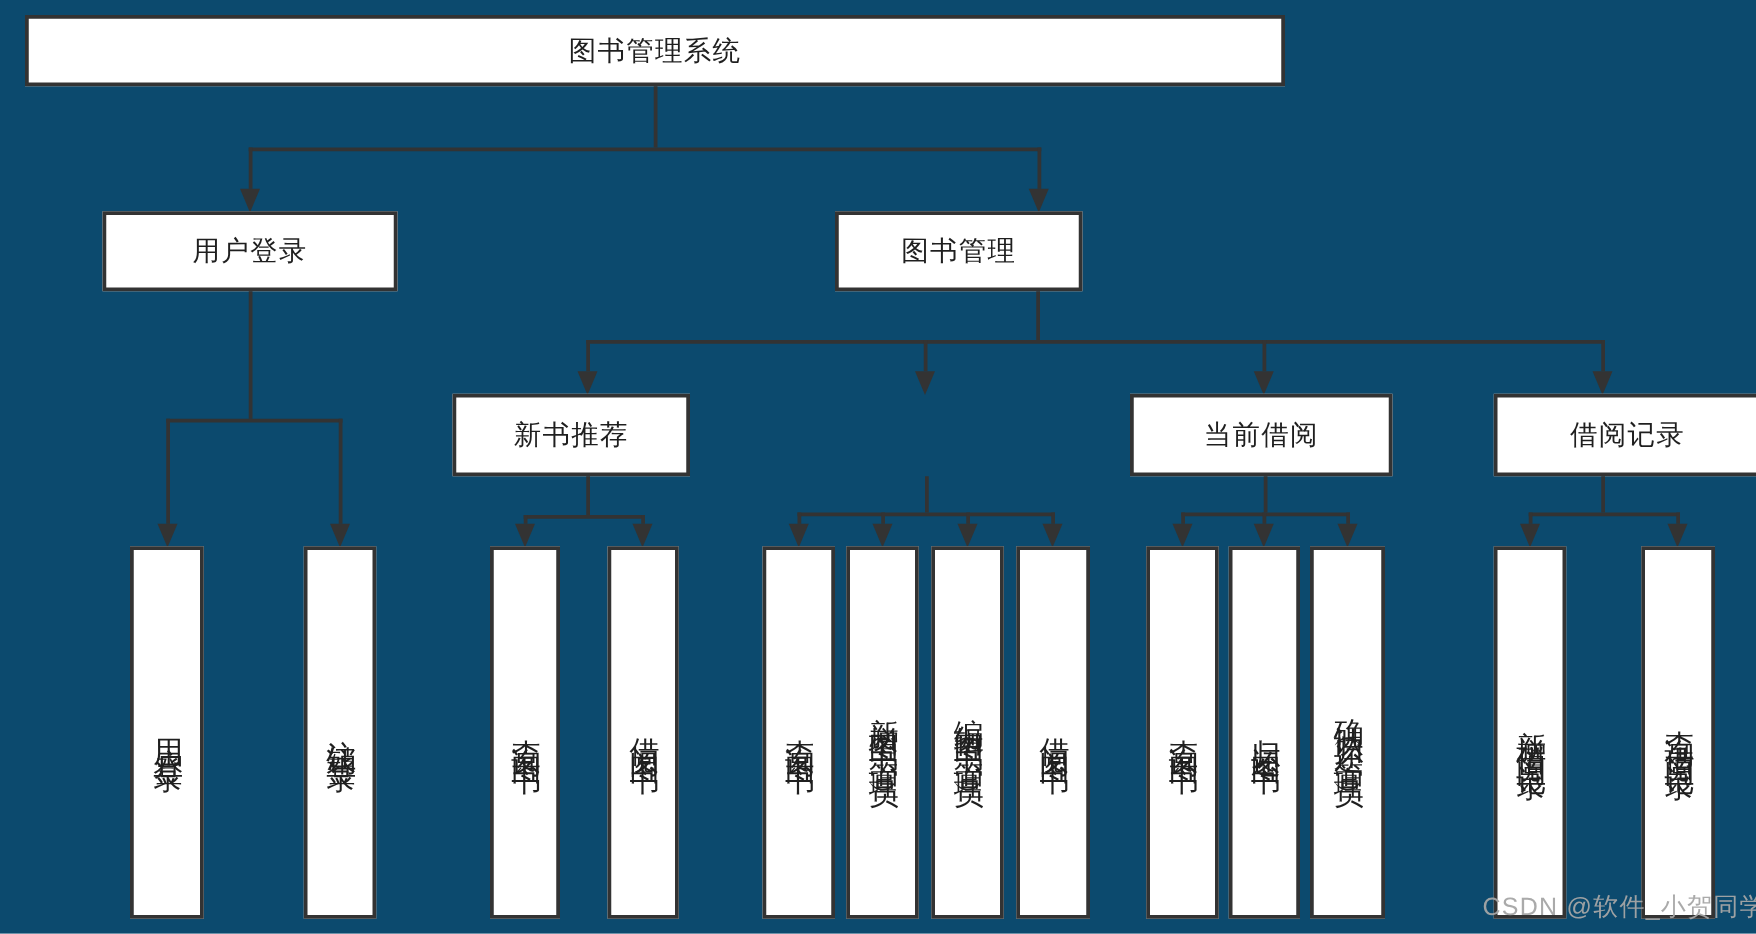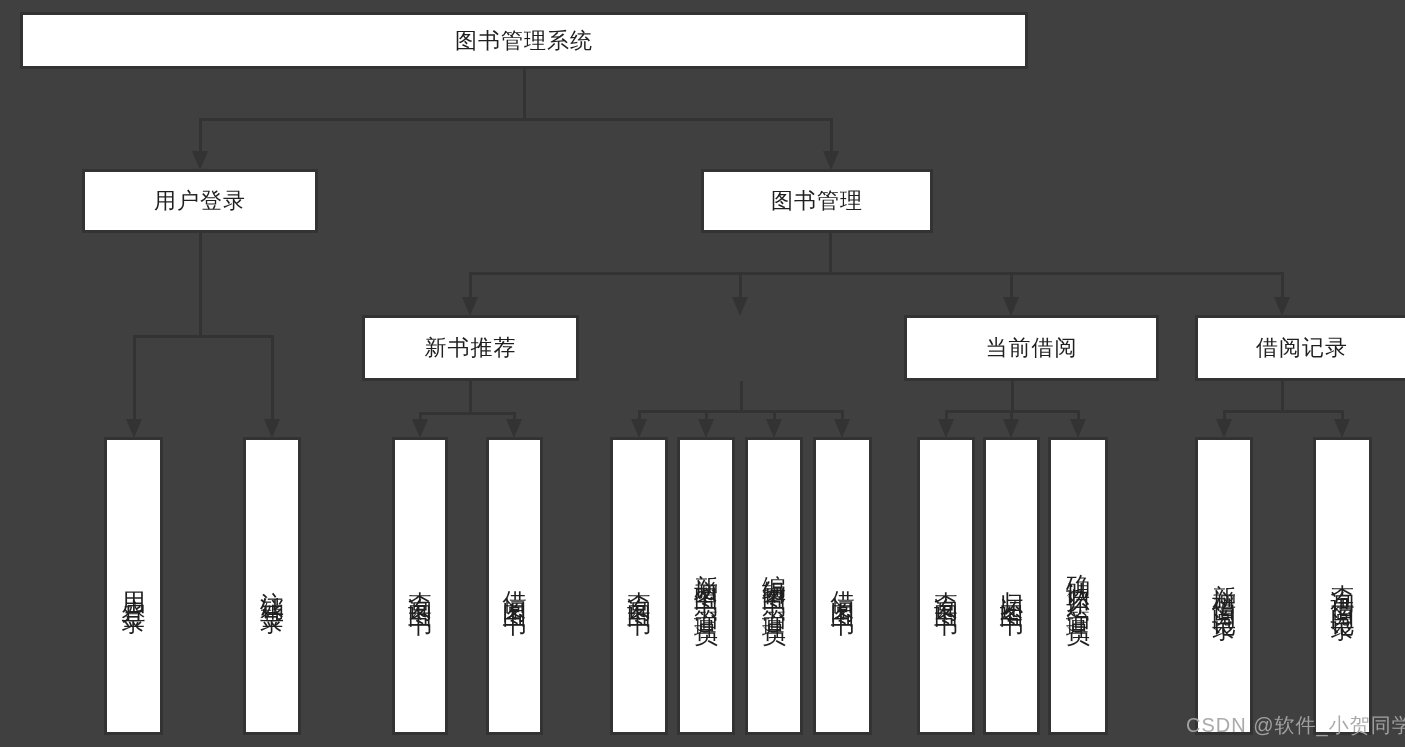--- a/index.html
+++ b/index.html
@@ -1,21 +1,21 @@
 <!DOCTYPE html>
 <html><head>
 <meta charset="utf-8">
 <style>
   * { margin: 0; padding: 0; box-sizing: border-box; }
   html, body { background: #ffffff; }
   .canvas {
     position: relative;
     width: 1405px;
     height: 747px;
-    background: #404040;
+    background: #0c4a6e;
     font-family: "Liberation Sans", sans-serif;
     overflow: hidden;
   }
   .node {
     position: absolute;
     background: #ffffff;
     border: 3px solid #333333;
     display: flex;
     align-items: center;
     justify-content: center;
@@ -76,40 +76,40 @@
   </div>
 
   <div class="vline" style="left:522.5px; top:69px; height:49px;"></div>
   <div class="hline" style="left:198.5px; top:118px; width:634px;"></div>
   <div class="arrow" style="left:198.5px; top:118px; height:33px;"></div>
   <div class="arrow" style="left:829.5px; top:118px; height:33px;"></div>
 
   <div class="node" style="left:82px; top:169px; width:236px; height:64px;">
     <span class="lbl">用户登录</span>
   </div>
-  <div class="node" style="left:701px; top:169px; width:232px; height:64px;">
+  <div class="node" style="left:668px; top:169px; width:198px; height:64px;">
     <span class="lbl">图书管理</span>
   </div>
 
   <div class="vline" style="left:198.5px; top:233px; height:102px;"></div>
   <div class="hline" style="left:132.5px; top:335px; width:141px;"></div>
   <div class="arrow" style="left:132.5px; top:335px; height:84px;"></div>
   <div class="arrow" style="left:270.5px; top:335px; height:84px;"></div>
 
   <div class="vline" style="left:828.5px; top:233px; height:39px;"></div>
   <div class="hline" style="left:468.5px; top:272px; width:815px;"></div>
   <div class="arrow" style="left:468.5px; top:272px; height:25px;"></div>
   <div class="arrow" style="left:738.5px; top:272px; height:25px;"></div>
   <div class="arrow" style="left:1009.5px; top:272px; height:25px;"></div>
   <div class="arrow" style="left:1280.5px; top:272px; height:25px;"></div>
 
-  <div class="node" style="left:362px; top:315px; width:217px; height:66px;text-align:center;">
+  <div class="node" style="left:362px; top:315px; width:190px; height:66px;text-align:center;">
     <span class="lbl">新书推荐</span>
   </div>
-  <div class="node" style="left:904px; top:315px; width:255px; height:66px;">
+  <div class="node" style="left:904px; top:315px; width:210px; height:66px;">
     <span class="lbl">当前借阅</span>
   </div>
   <div class="node" style="left:1175px; top:315px; width:214px; height:66px;margin-left:20px;">
     <span class="lbl">借阅记录</span>
   </div>
 
   <div class="vline" style="left:468.5px; top:381px; height:31px;"></div>
   <div class="hline" style="left:418.5px; top:412px; width:97px;"></div>
   <div class="arrow" style="left:418.5px; top:412px; height:7px;"></div>
   <div class="arrow" style="left:512.5px; top:412px; height:7px;"></div>

